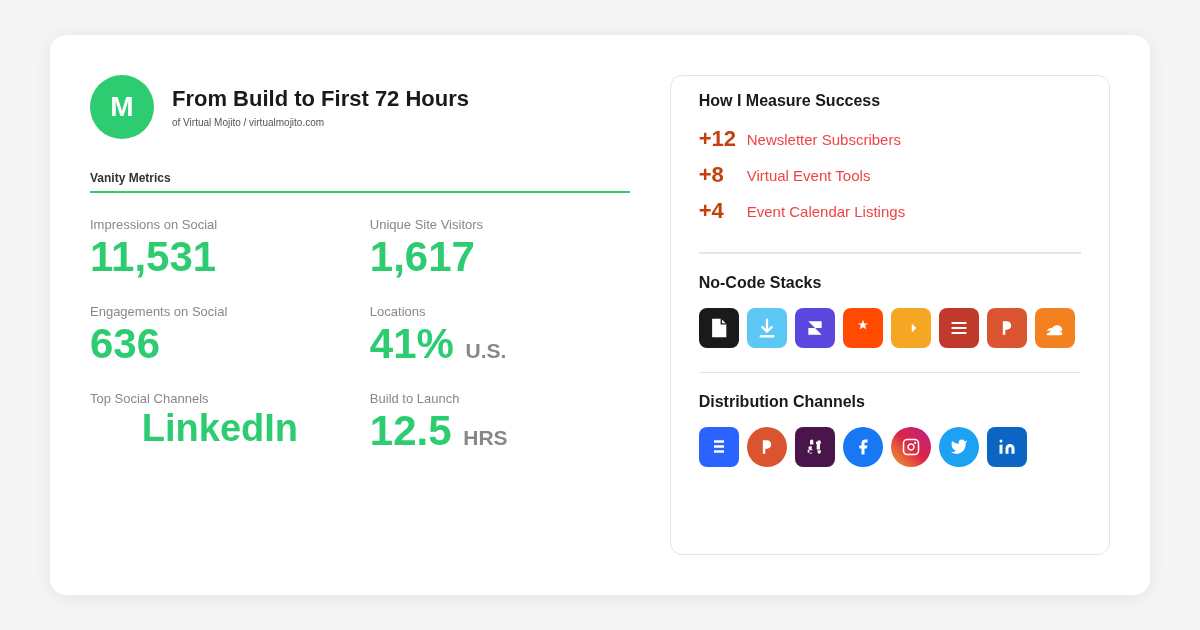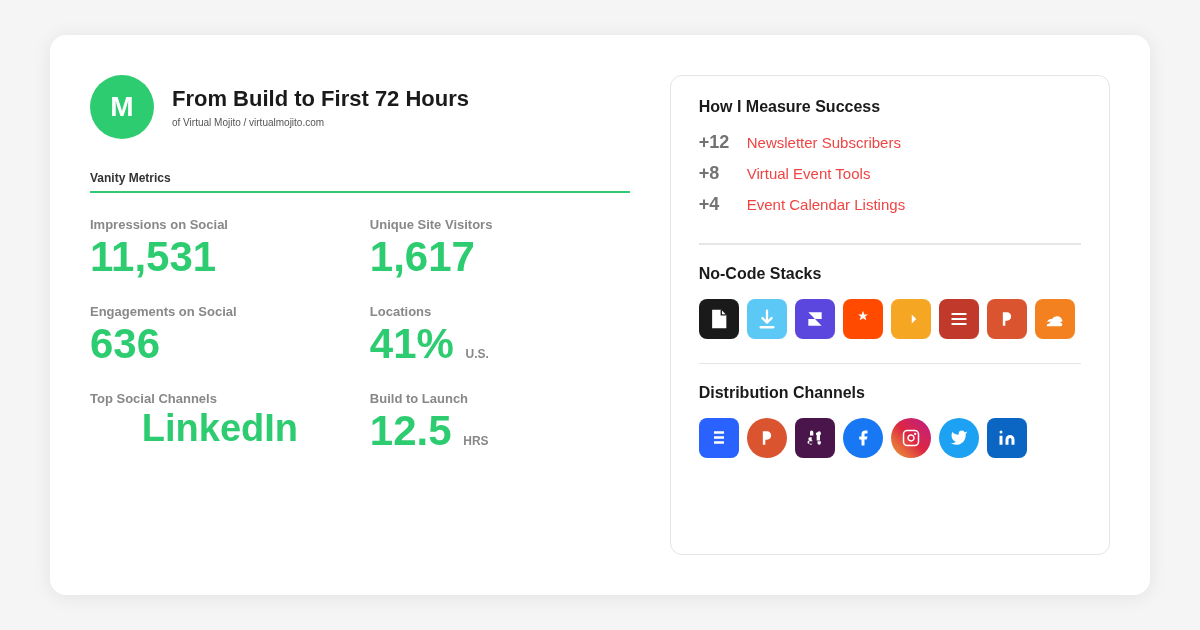--- a/index.html
+++ b/index.html
@@ -30,21 +30,21 @@
       flex-direction: column;
       gap: 0;
     }
     .right-panel {
       flex: 0.85;
       display: flex;
       flex-direction: column;
       gap: 0;
       border: 1.5px solid #e5e5e5;
       border-radius: 12px;
-      padding: 22px 28px;
+      padding: 16px 28px;
     }
     
     .header {
       display: flex;
       align-items: center;
       gap: 18px;
       margin-bottom: 32px;
     }
     .logo-circle {
       width: 64px;
@@ -91,34 +91,34 @@
       gap: 24px 20px;
     }
     .metric-item {
       display: flex;
       flex-direction: column;
       gap: 2px;
     }
     .metric-label {
       font-size: 13px;
       color: #888;
-      font-weight: 700;
+      font-weight: 400;
     }
     .metric-value {
       font-size: 42px;
       font-weight: 800;
       color: #2ecc71;
       line-height: 1.1;
     }
     .metric-value.large-text {
       font-size: 38px;
       text-align: center;
     }
     .metric-value .unit-gray {
-      font-size: 12px;
+      font-size: 21px;
       font-weight: 700;
       color: #888;
       text-transform: uppercase;
     }
     
     .right-section-title {
       font-size: 16px;
       font-weight: 700;
       color: #1a1a1a;
       margin-bottom: 16px;
@@ -128,23 +128,23 @@
       flex-direction: column;
       gap: 10px;
       margin-bottom: 28px;
     }
     .success-item {
       display: flex;
       align-items: center;
       gap: 12px;
     }
     .success-number {
-      font-size: 18px;
+      font-size: 22px;
       font-weight: 800;
-      color: #737373;
+      color: #c2410c;
       width: 36px;
       text-align: left;
     }
     .success-label {
       font-size: 15px;
       color: #ef4444;
     }
     .section-divider {
       height: 1.5px;
       background: #e5e5e5;

